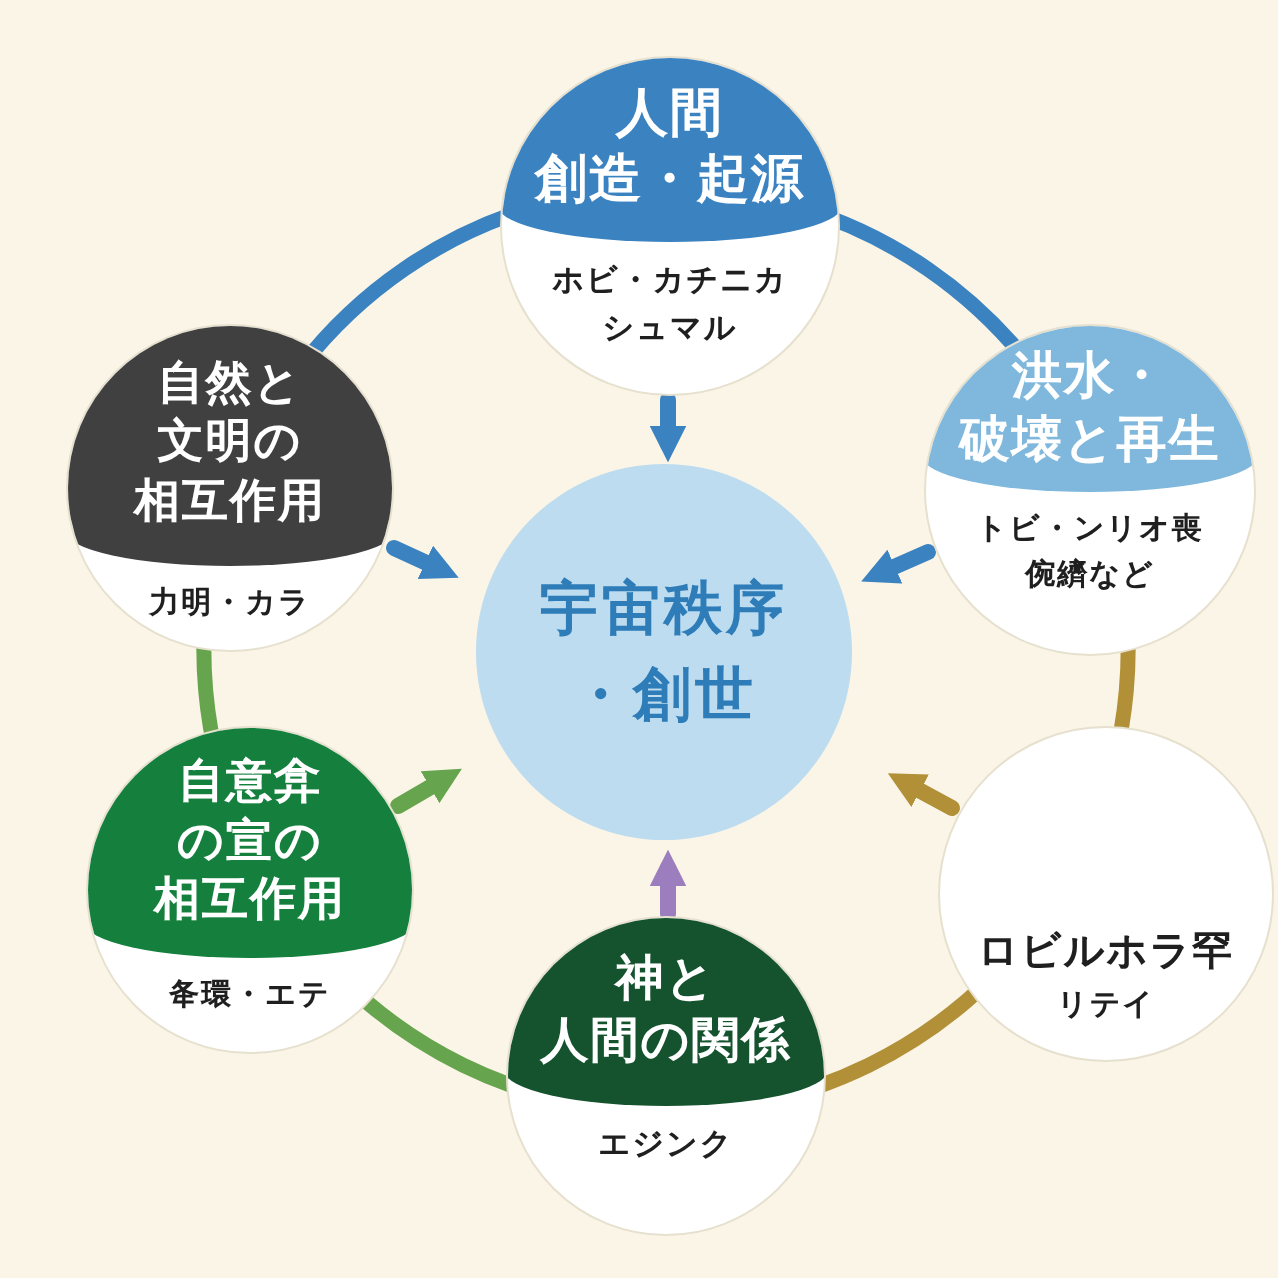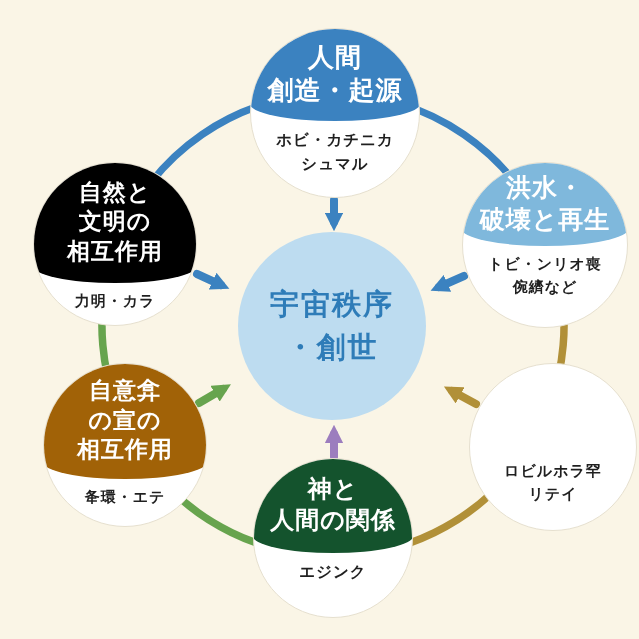--- a/index.html
+++ b/index.html
@@ -85,45 +85,45 @@
         <div class="title-line" style="font-size: 25px;">洪水・</div>
         <div class="title-line" style="font-size: 25px;">破壊と再生</div>
       </div>
       <div class="sub" style="top: 83px; height: 83px;">
         <div class="sub-line" style="font-size: 15px;">トビ・ンリオ喪</div>
         <div class="sub-line" style="font-size: 15px;">倇纃など</div>
       </div>
     </div>
     <div class="node" style="left: 469px; top: 363px; width: 168px; height: 168px;">
       <div class="sub" style="top: 89px; height: 79px;">
-        <div class="sub-line" style="font-size: 15px;">ロビルホラ罕</div>
+        <div class="sub-line" style="font-size: 20px;">ロビルホラ罕</div>
         <div class="sub-line" style="font-size: 15px;">リテイ</div>
       </div>
     </div>
     <div class="node" style="left: 253px; top: 458px; width: 160px; height: 160px;">
       <div class="cap" style="height: 96px; background: #14532d;">
         <div class="title-line" style="font-size: 24px;">神と</div>
         <div class="title-line" style="font-size: 24px;">人間の関係</div>
       </div>
       <div class="sub" style="top: 94px; height: 66px;">
         <div class="sub-line" style="font-size: 15.5px;">エジンク</div>
       </div>
     </div>
     <div class="node" style="left: 43px; top: 363px; width: 164px; height: 164px;">
-      <div class="cap" style="height: 117px; background: #a16207; font-family: Liberation Serif, serif;">
+      <div class="cap" style="height: 117px; background: #15803d; font-family: Liberation Serif, serif;">
         <div class="title-line" style="font-size: 23px;">自意弇</div>
         <div class="title-line" style="font-size: 23px;">の宣の</div>
         <div class="title-line" style="font-size: 23px;">相互作用</div>
       </div>
       <div class="sub" style="top: 115px; height: 49px;">
         <div class="sub-line" style="font-size: 15px;">夅環・エテ</div>
       </div>
     </div>
     <div class="node" style="left: 33px; top: 162px; width: 164px; height: 164px;">
-      <div class="cap" style="height: 122px; background: #000000;">
+      <div class="cap" style="height: 122px; background: #404040;">
         <div class="title-line" style="font-size: 23px;">自然と</div>
         <div class="title-line" style="font-size: 23px;">文明の</div>
         <div class="title-line" style="font-size: 23px;">相互作用</div>
       </div>
       <div class="sub" style="top: 120px; height: 44px;">
         <div class="sub-line" style="font-size: 15px;">力明・カラ</div>
       </div>
     </div>
   </div>
 

